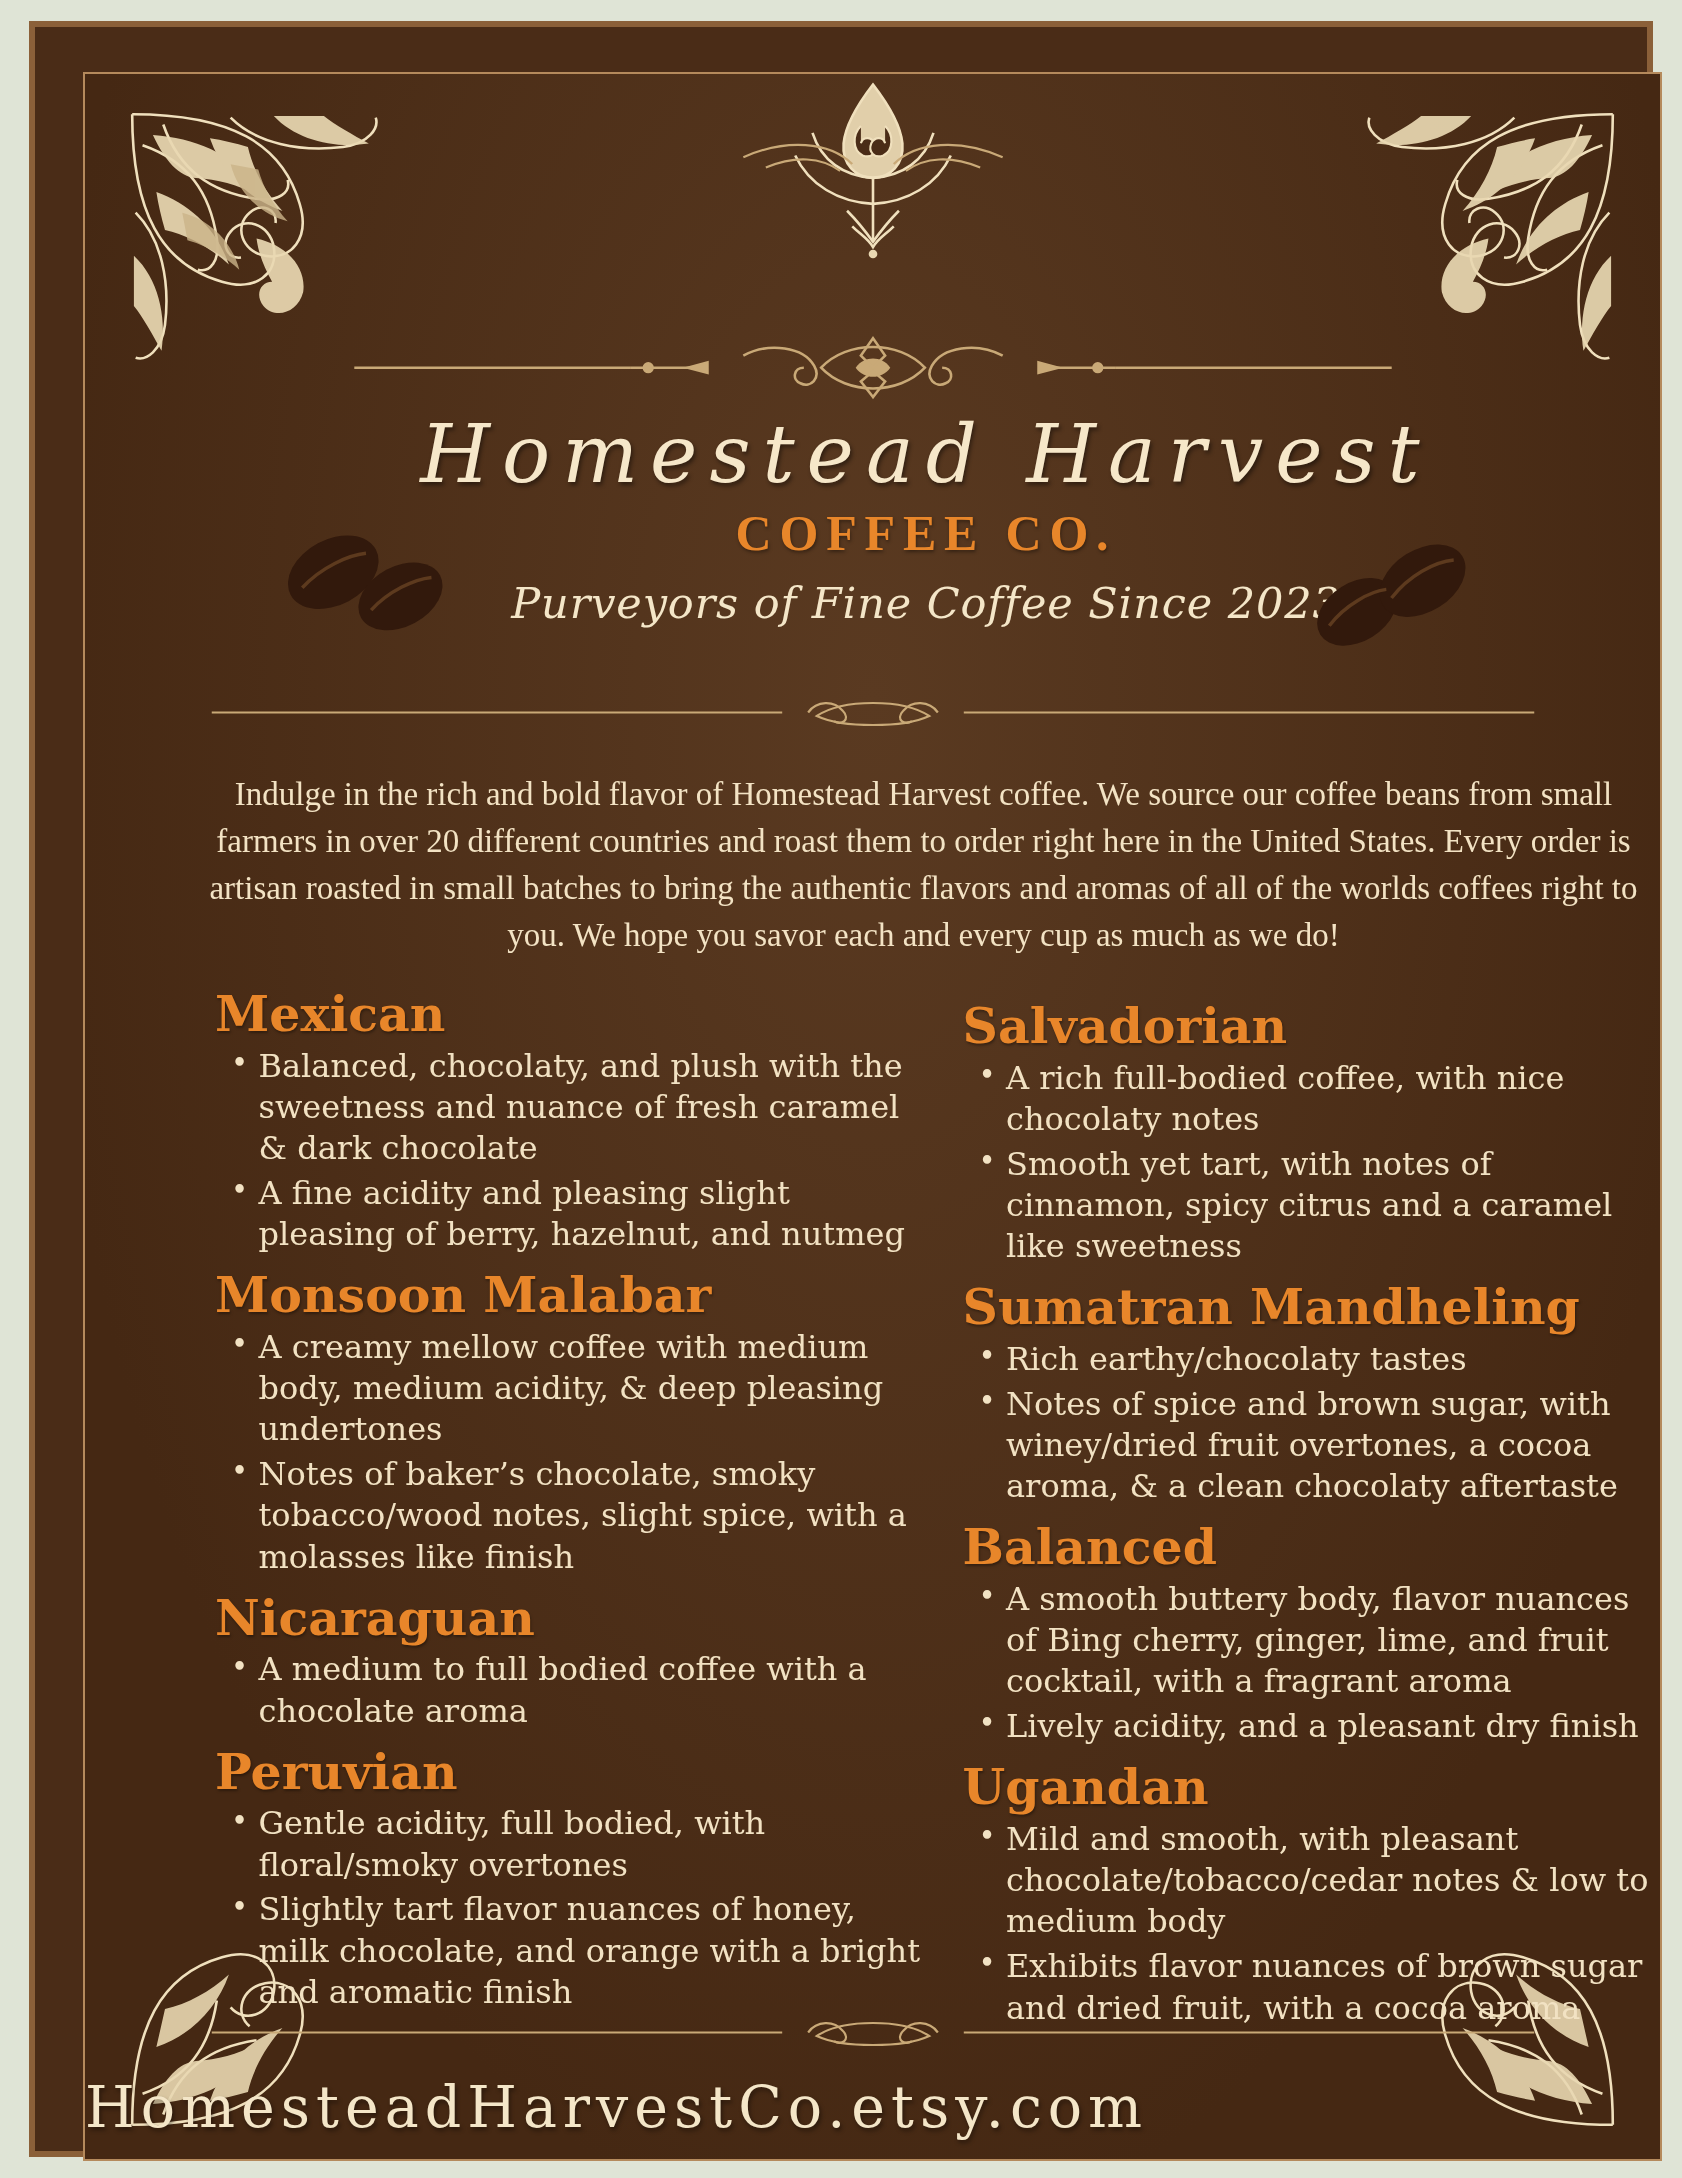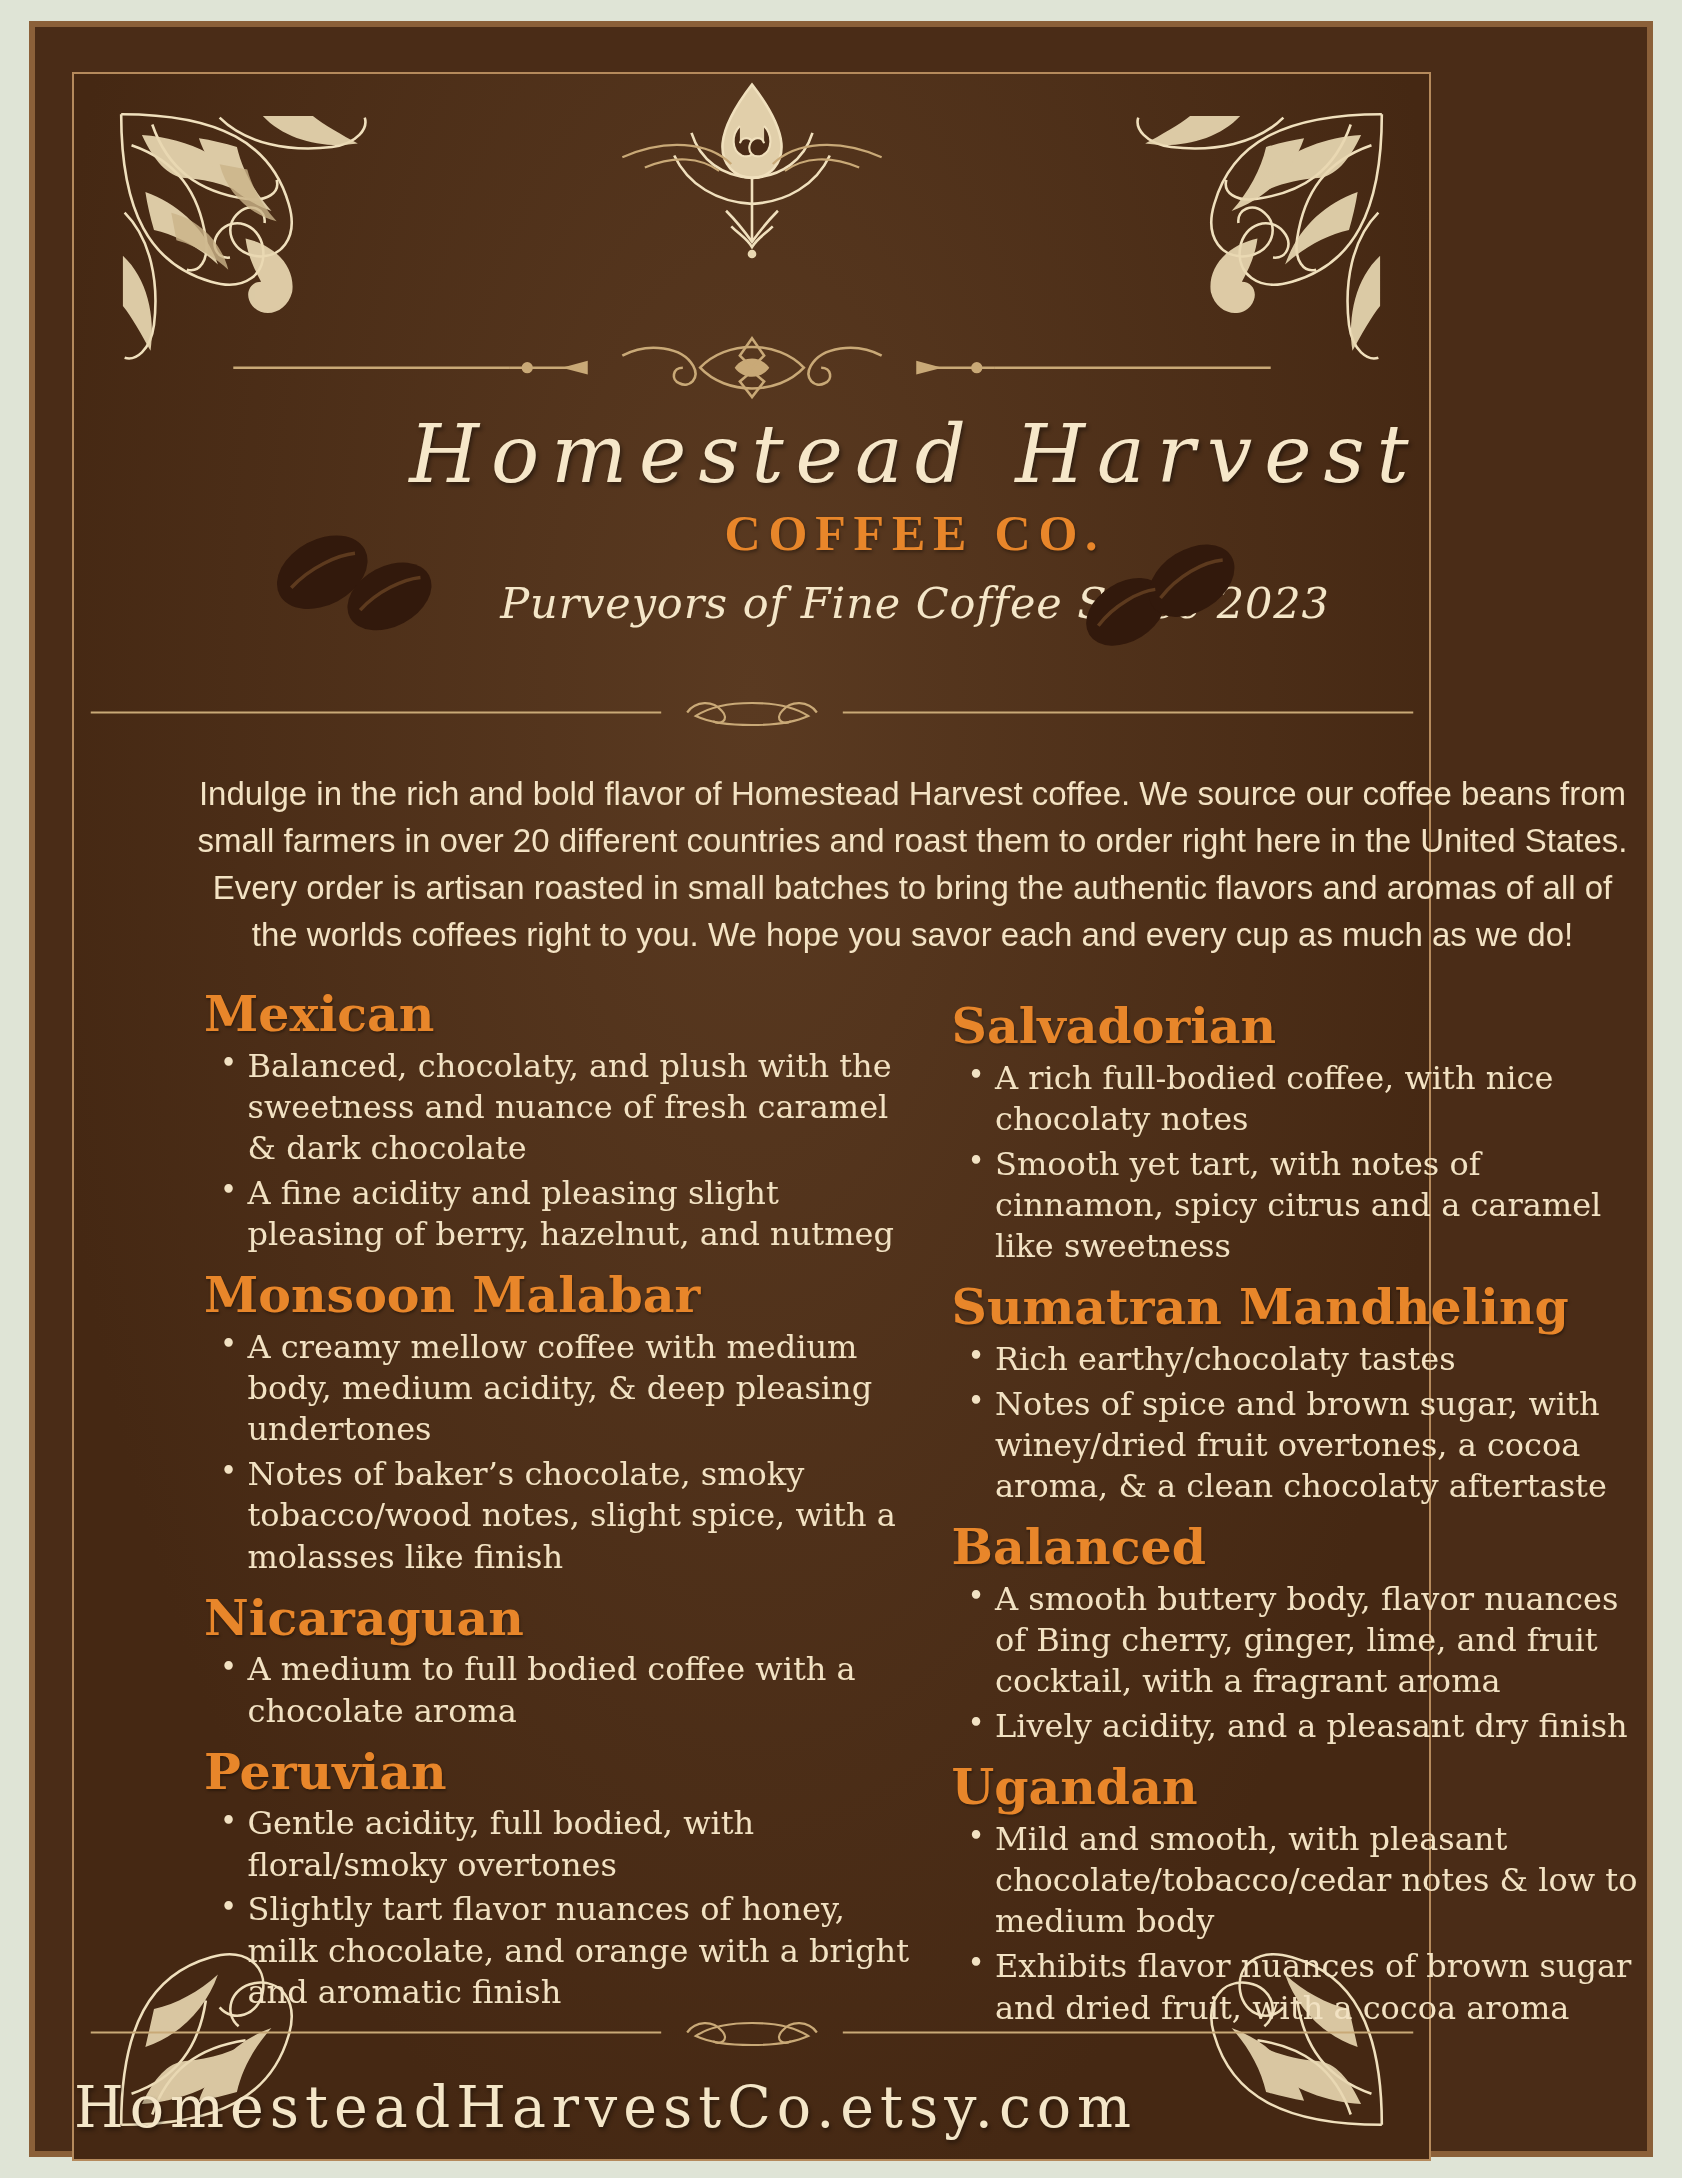--- a/index.html
+++ b/index.html
@@ -23,22 +23,22 @@
   .outer-border {
     position: absolute;
     left: 29px; top: 21px;
     width: 1624px; height: 2136px;
     border: 6px solid #8b6039;
     background: #4a2c17;
   }
 
   .inner-border {
     position: absolute;
-    left: 37px; top: 45px;
-    width: 1359px; height: 2089px;
+    left: 48px; top: 45px;
+    width: 1579px; height: 2089px;
     border: 2.6px solid #b58a5c;
     background: #4b2d18;
     background-image: radial-gradient(ellipse at 50% 30%, #5a3a21 0%, #452813 75%);
   }
 
   
   .corner {
     position: absolute;
     width: 285px; height: 285px;
     pointer-events: none;
@@ -117,21 +117,21 @@
   }
   .header-rule svg { width: 100%; height: 100%; }
 
   
   .intro {
     position: absolute;
     left: 121px; top: 664px;
     width: 1435px;
     text-align: center;
     color: #f3e3c4;
-    font-family: Liberation Sans, sans-serif;
+    font-family: Liberation Serif, serif;
     font-size: 33px;
     line-height: 1.42;
   }
 
   
   .columns {
     position: absolute;
     left: 130px; top: 912px;
     width: 1453px;
     display: flex;

